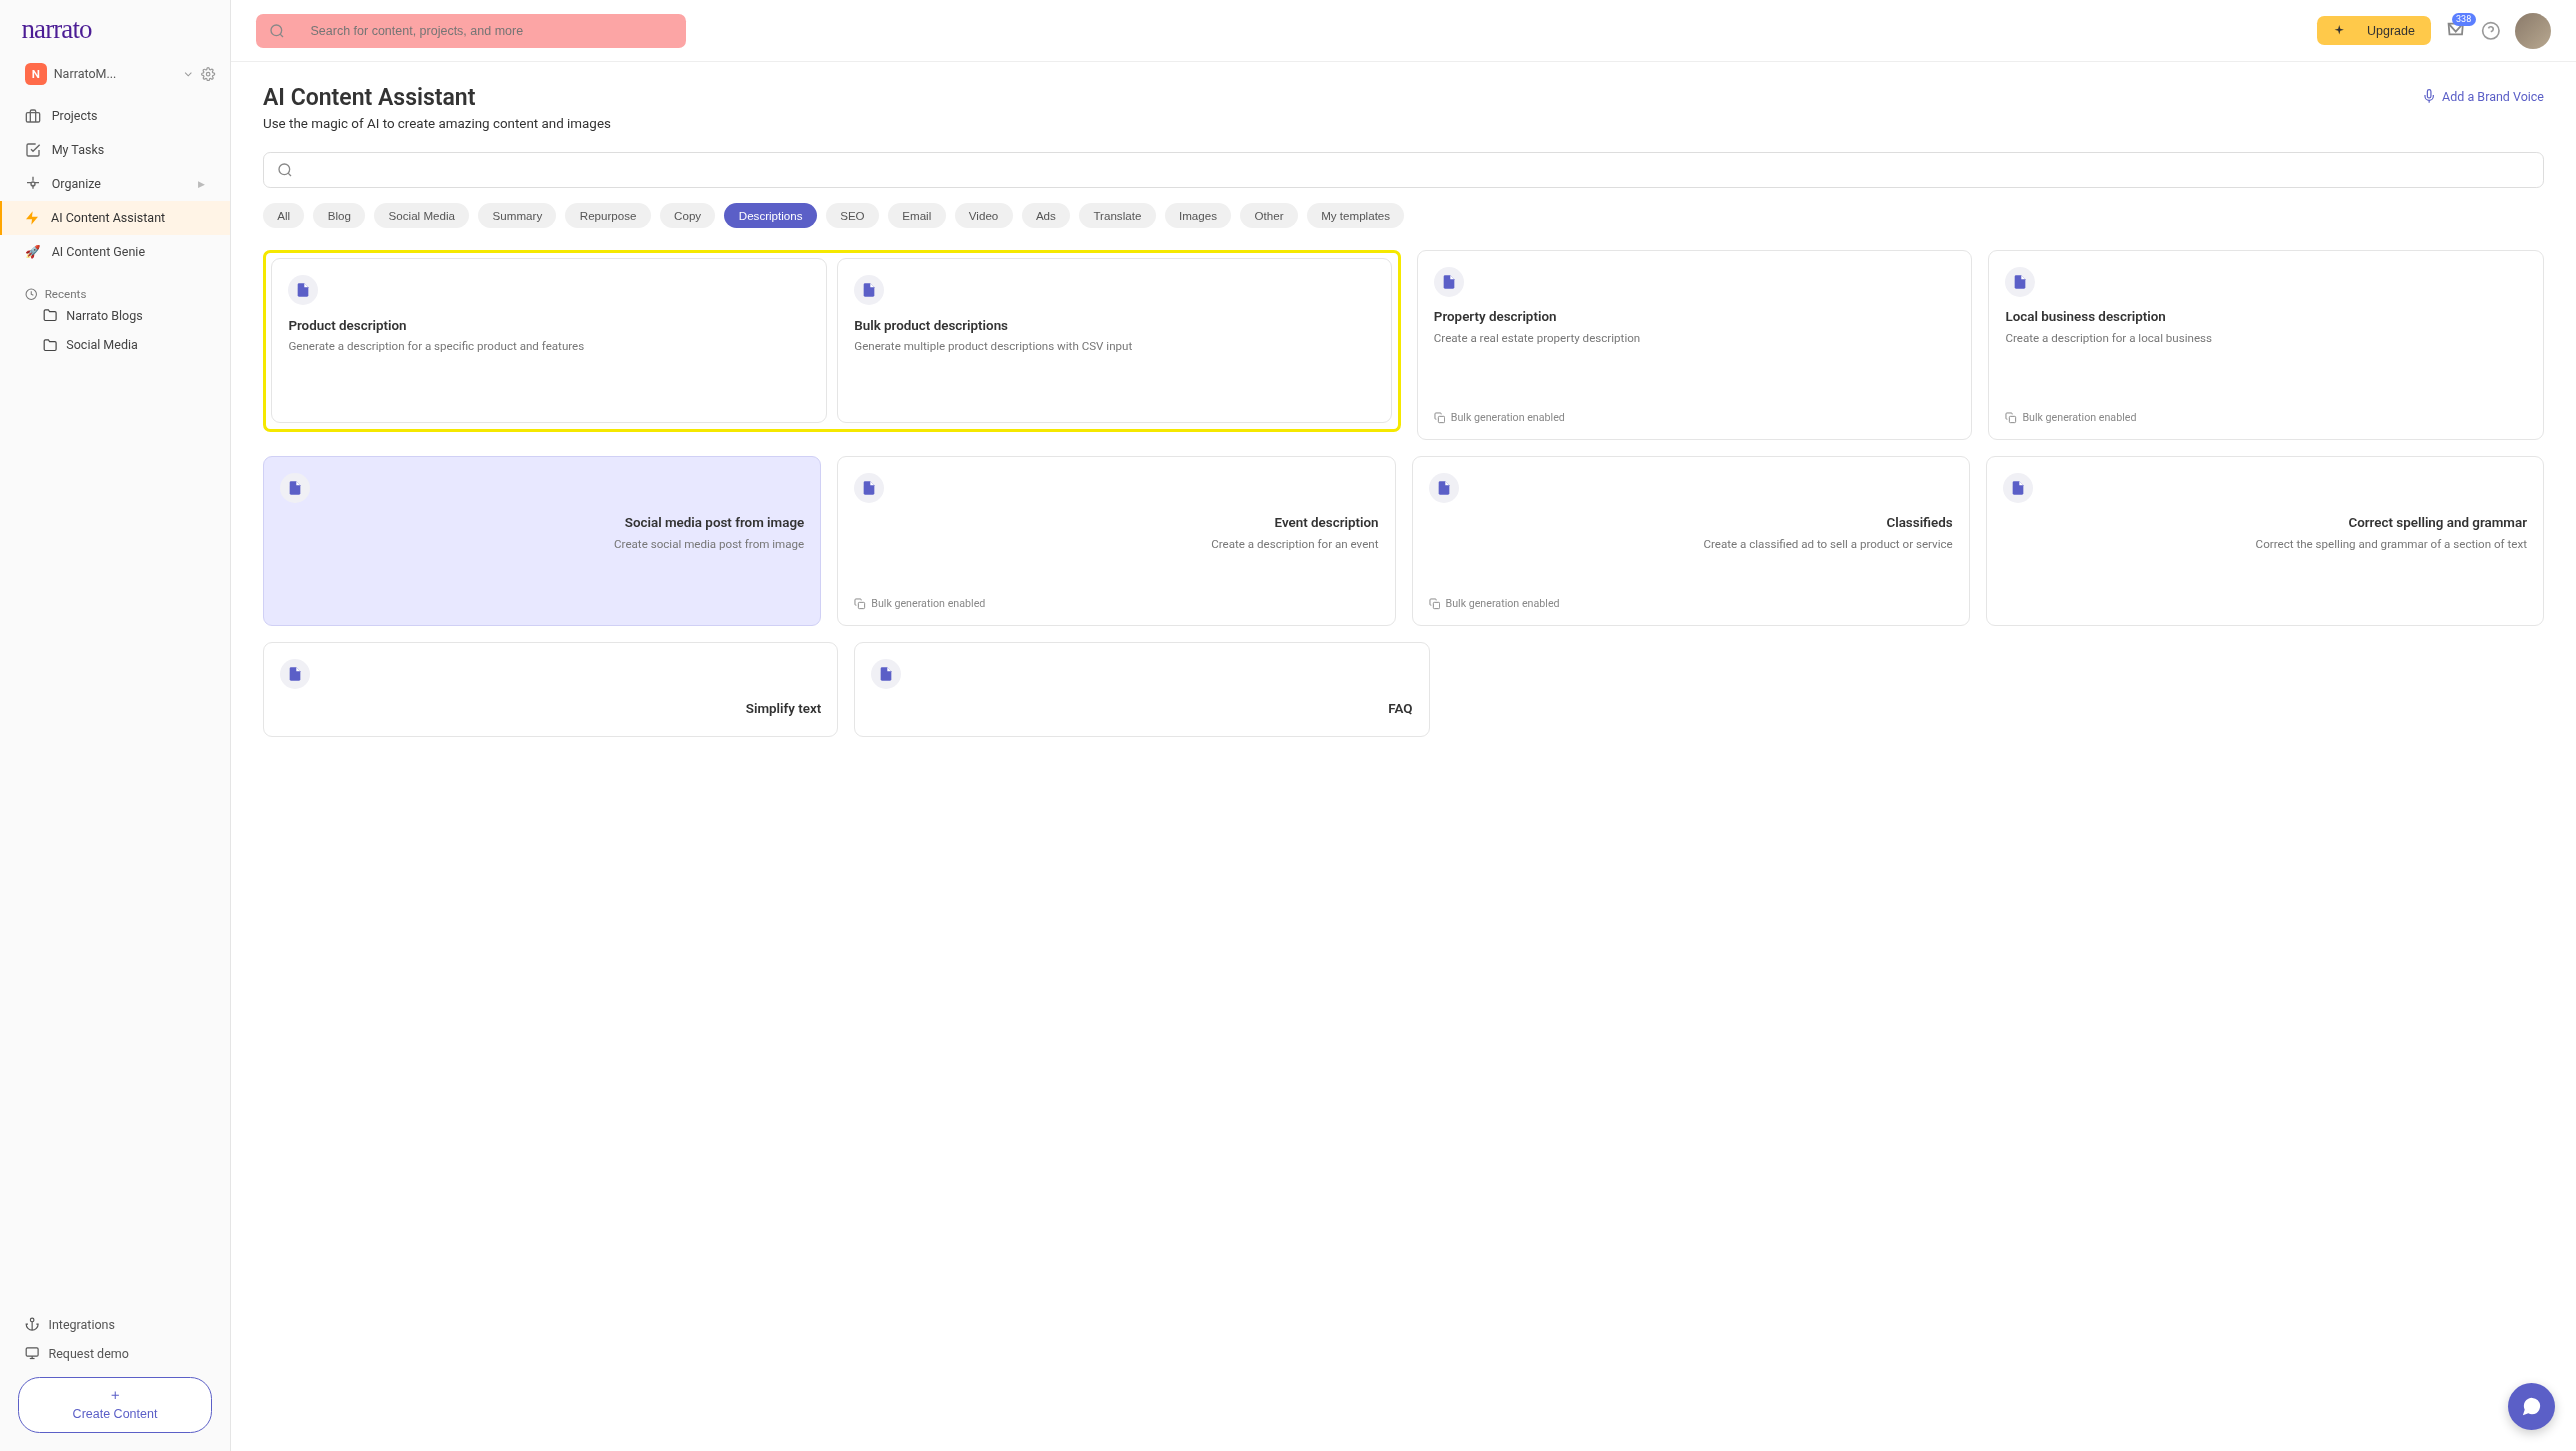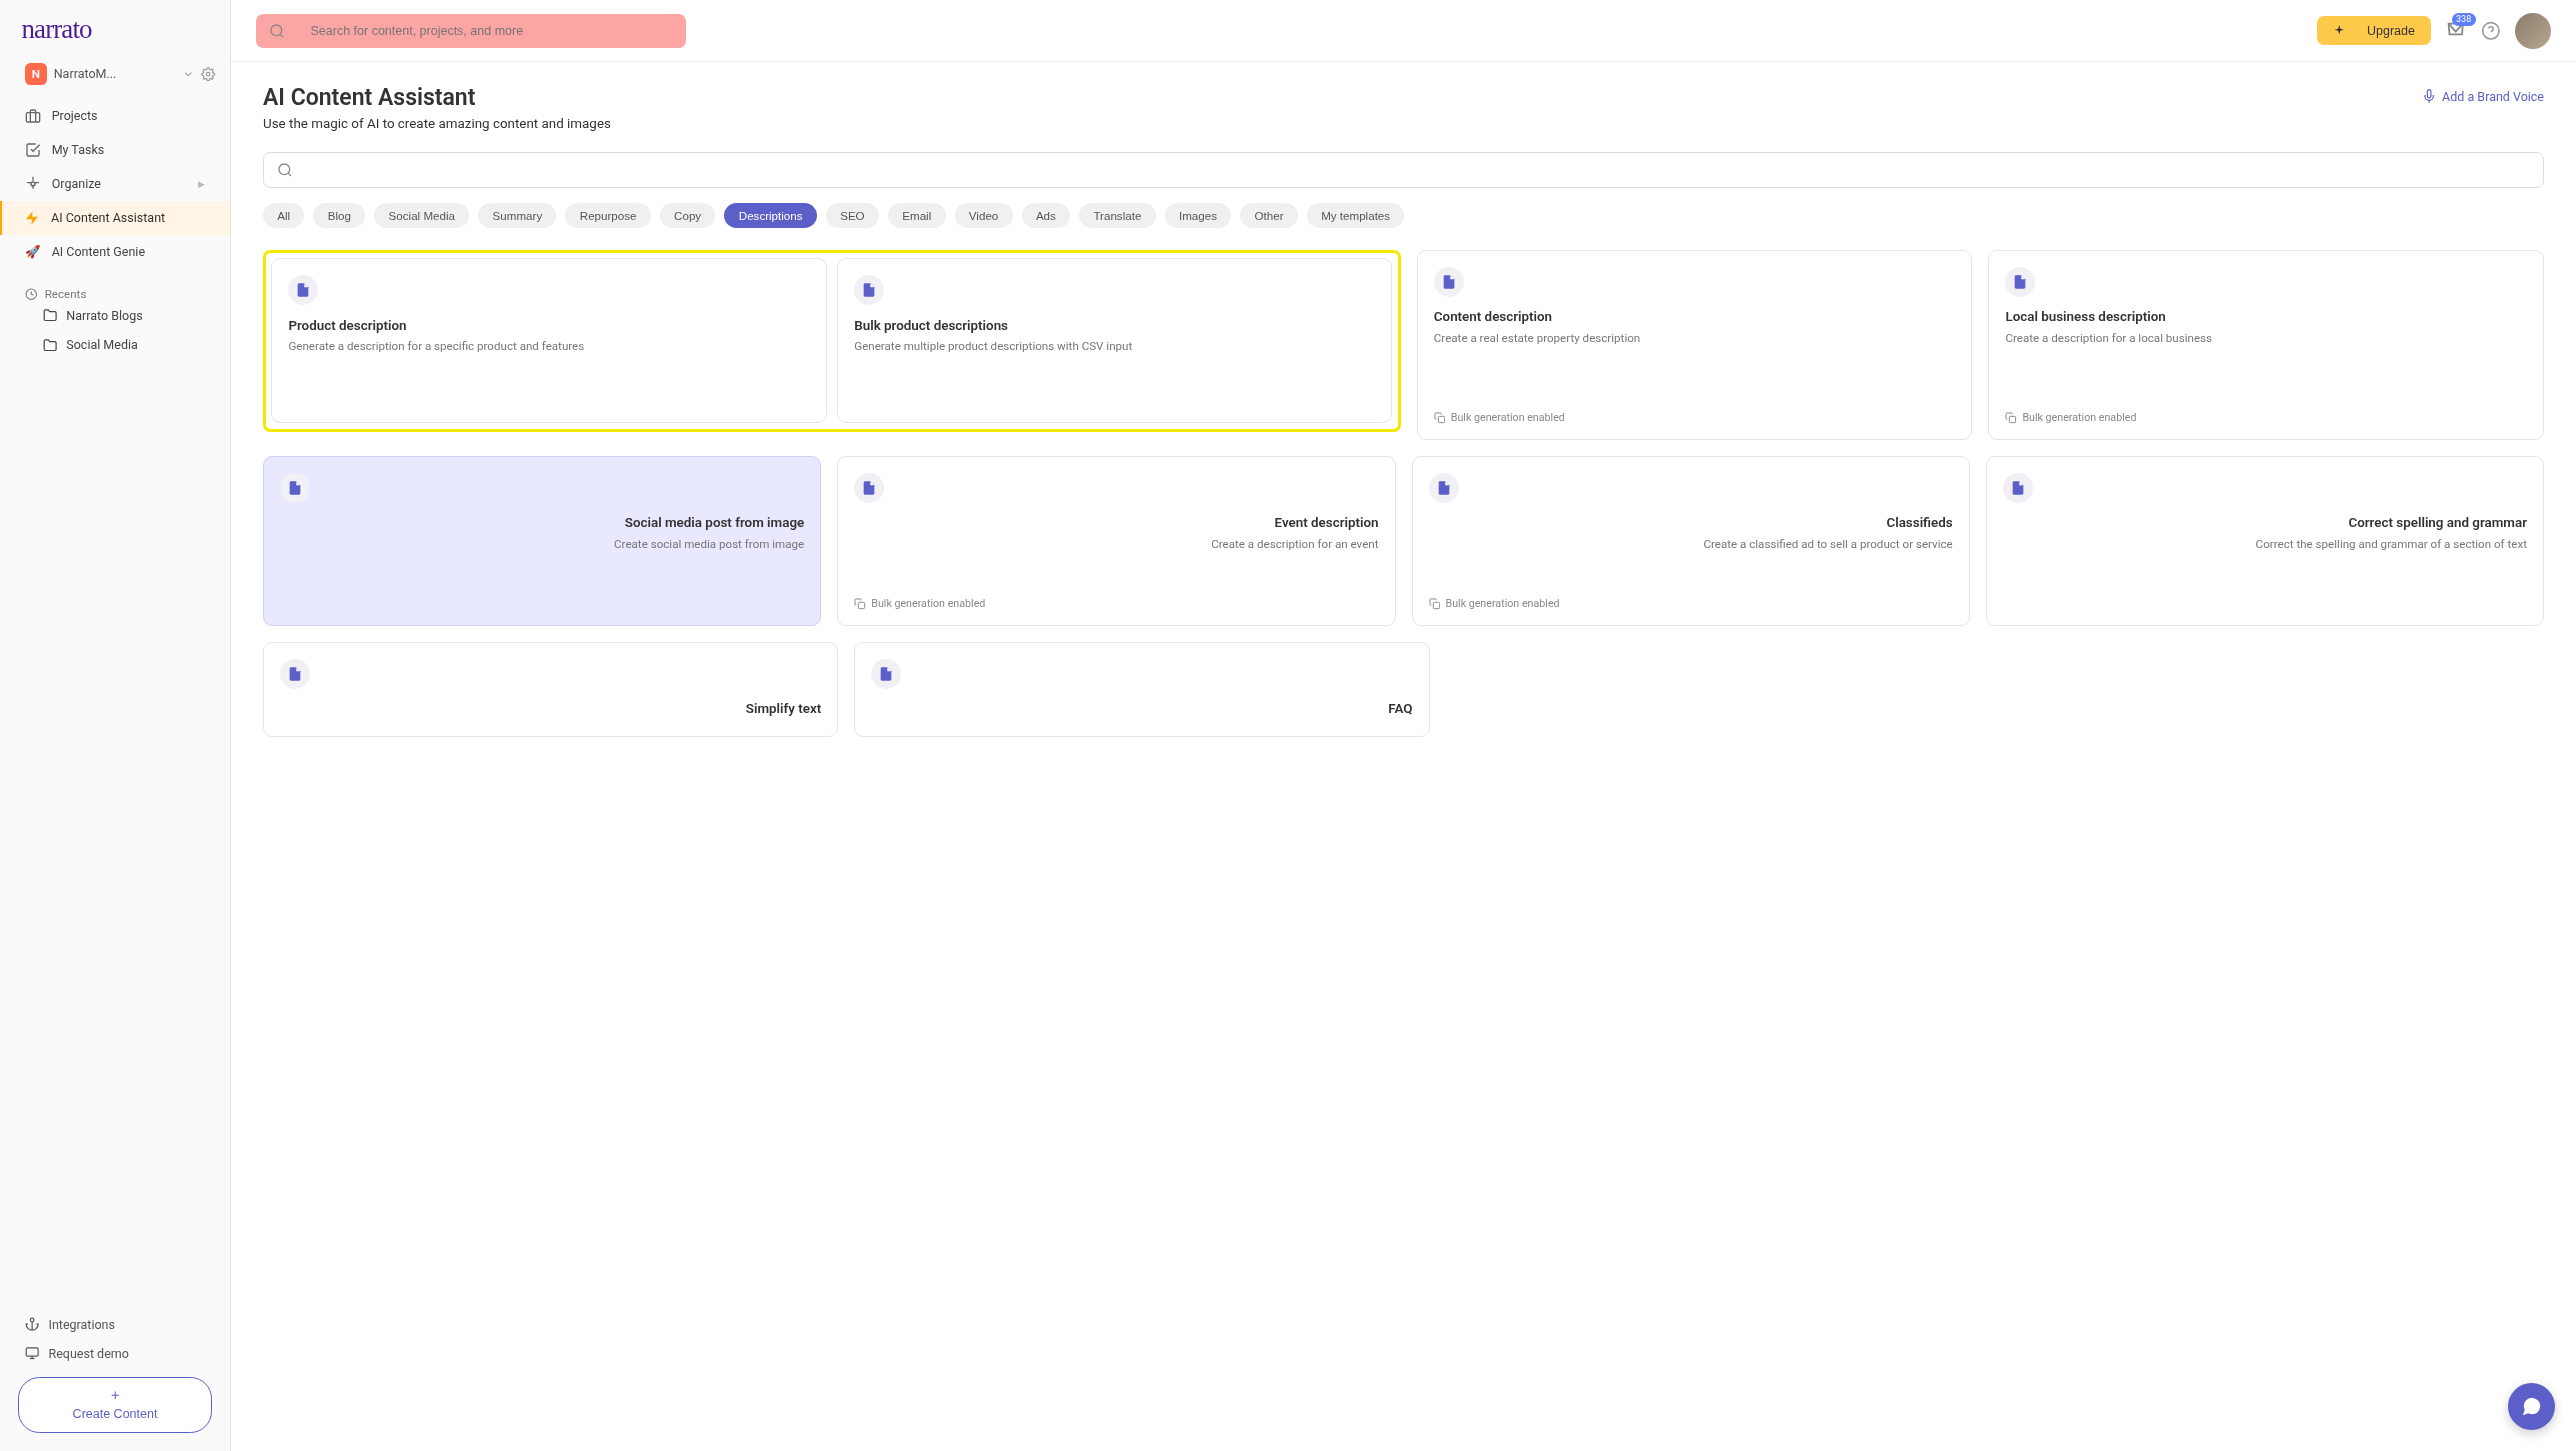--- a/index.html
+++ b/index.html
@@ -290,21 +290,21 @@
           </div>
         </div>
         <div class="row-top-right">
           <div class="card">
             <div class="card-icon">
                 <svg width="16" height="16" viewBox="0 0 24 24" fill="currentColor">
                   <path d="M14 2H6a2 2 0 0 0-2 2v16a2 2 0 0 0 2 2h12a2 2 0 0 0 2-2V8z"></path>
                   <polyline points="14 2 14 8 20 8" fill="#fff"></polyline>
                 </svg>
               </div>
-            <div class="card-title">Content description</div>
+            <div class="card-title">Property description</div>
             <div class="card-desc">Create a real estate property description</div>
             <div class="card-bulk">
                 <svg width="11.6" height="11.6" viewBox="0 0 24 24" fill="none" stroke="currentColor" stroke-width="2">
                   <rect x="9" y="9" width="13" height="13" rx="2"></rect>
                   <path d="M5 15H4a2 2 0 0 1-2-2V4a2 2 0 0 1 2-2h9a2 2 0 0 1 2 2v1"></path>
                 </svg>
                 <span>Bulk generation enabled</span>
               </div>
           </div>
           <div class="card">

